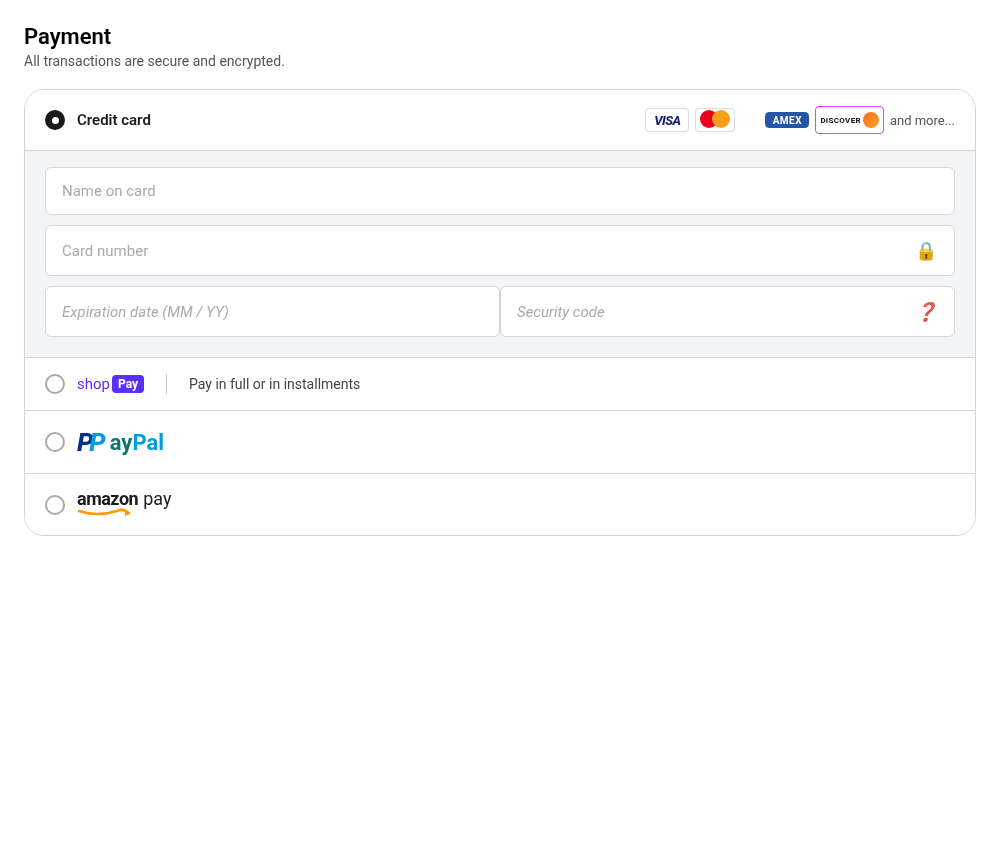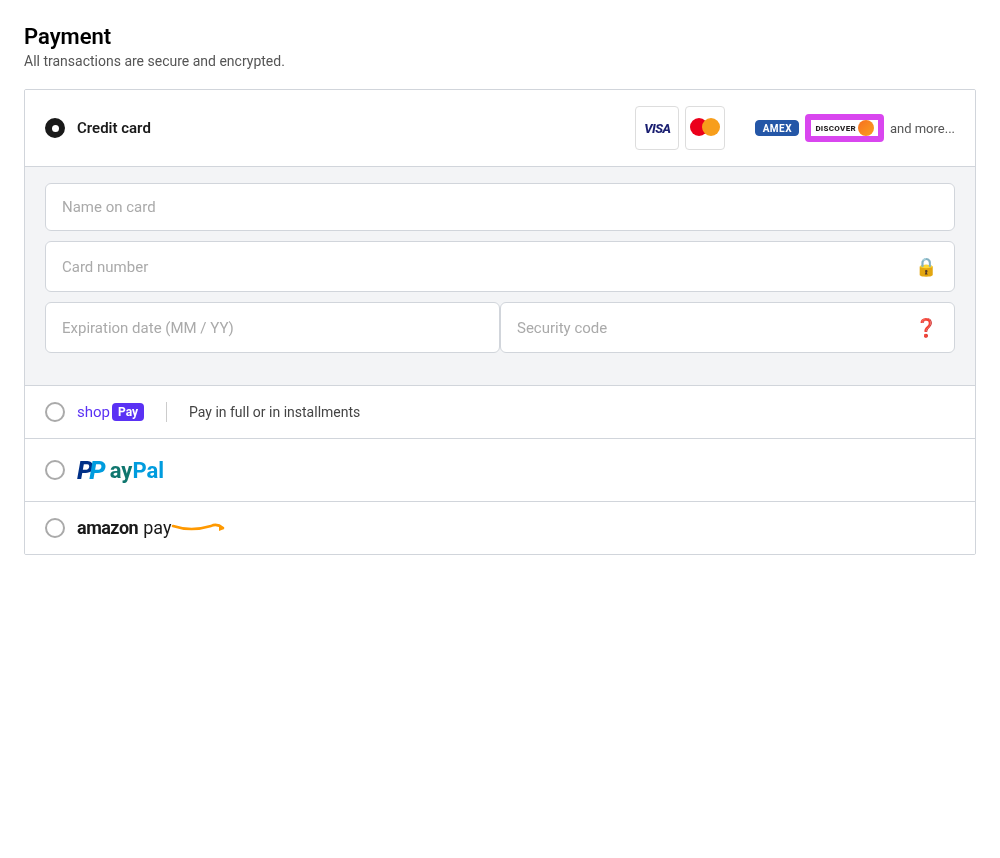--- a/index.html
+++ b/index.html
@@ -15,21 +15,21 @@
       margin-bottom: 4px;
       color: #000000;
     }
     .page-subtitle {
       font-size: 14px;
       color: #555;
       margin-bottom: 20px;
     }
     .payment-container {
       border: 1px solid #d1d5db;
-      border-radius: 2px;
+      border-radius: 20px;
       overflow: hidden;
       max-width: 960px;
       text-align: right;
     }
     
     .credit-card-header {
       display: flex;
       align-items: center;
       justify-content: space-between;
       padding: 16px 20px;
@@ -71,21 +71,21 @@
       font-size: 15px;
       font-weight: 600;
       color: #1a1a1a;
     }
     .card-logos {
       display: flex;
       align-items: center;
       gap: 6px;
     }
     .card-logo {
-      height: 44px;
+      height: 24px;
       display: flex;
       align-items: center;
       justify-content: center;
       border-radius: 4px;
       font-size: 10px;
       font-weight: 700;
       padding: 0 5px;
     }
     .visa-logo {
       background: #fff;
@@ -133,21 +133,21 @@
       font-size: 10px;
       font-weight: 700;
       letter-spacing: 0.5px;
       border: 1px solid #2557a7;
       min-width: 44px;
       height: 16px;
       margin-left: 24px;
     }
     .discover-logo {
       background: #fff;
-      border: 6px solid #d946ef;
+      border: 1px solid #d946ef;
       color: #fff;
       min-width: 52px;
       height: 28px;
       display: flex;
       align-items: center;
       justify-content: center;
       overflow: hidden;
       padding: 0;
     }
     .discover-inner {
@@ -198,21 +198,22 @@
     .field-placeholder {
       font-size: 15px;
       color: #aaa;
     }
     .field-icon {
       color: #aaa;
       font-size: 18px;
     }
     .form-row {
       display: flex;
-      margin-bottom: 16px;
+      margin-bottom: 4px;
+      font-style: italic;
     }
     .form-row .form-field {
       flex: 1;
       margin-bottom: 0;
     }
     
     .payment-option {
       display: flex;
       align-items: center;
       gap: 12px;
@@ -256,21 +257,21 @@
     
     .paypal-logo {
       display: flex;
       align-items: center;
       gap: 0;
     }
     
     .amazon-logo {
       display: flex;
       align-items: center;
-      flex-direction: row;
+      flex-direction: column;
       line-height: 1;
     }
     .amazon-text {
       font-size: 18px;
       font-weight: 700;
       color: #1a1a1a;
       letter-spacing: -0.5px;
     }
     .amazon-arrow {
       color: #ff9900;

